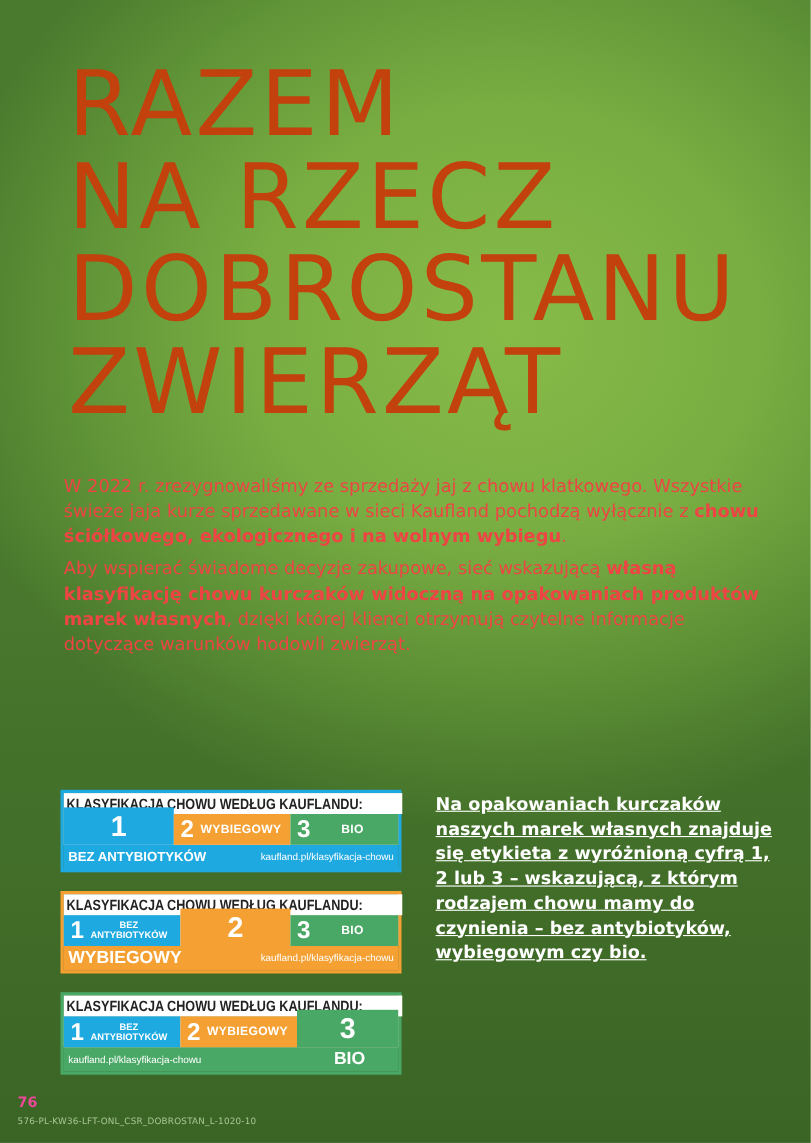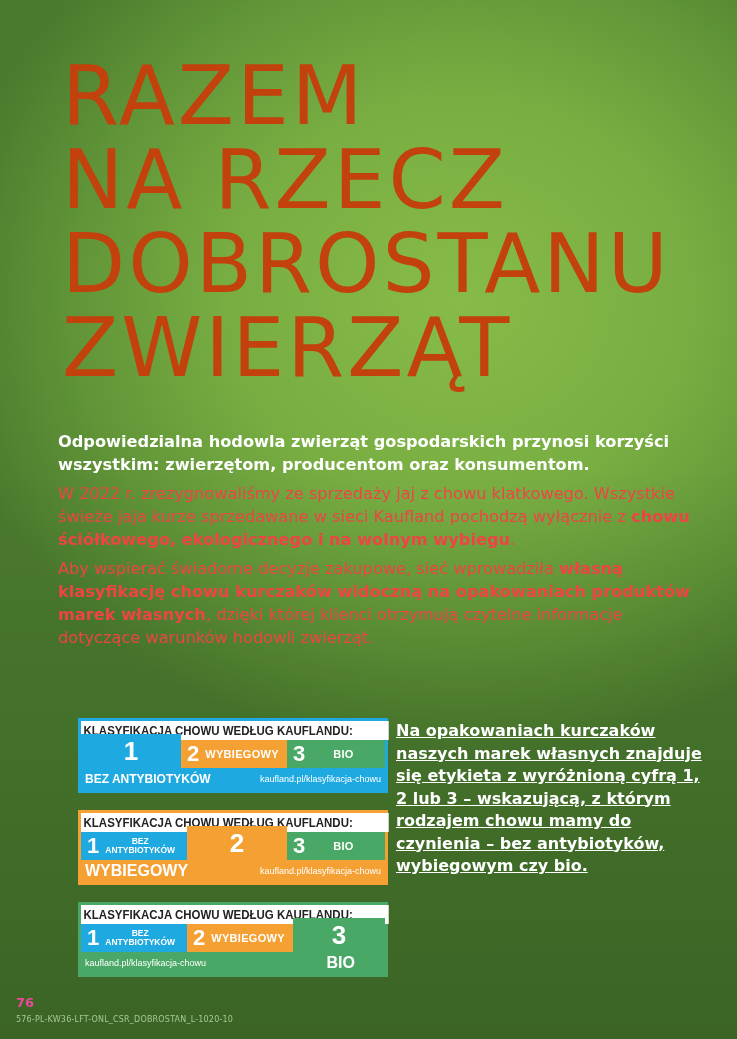--- a/index.html
+++ b/index.html
@@ -10,21 +10,21 @@
     background:linear-gradient(180deg,rgba(0,0,0,0) 0%,rgba(0,0,0,0) 45%,rgba(30,60,20,0.35) 100%);pointer-events:none;}
   .title{position:absolute;left:58px;top:50px;margin:4px;font-family:"DejaVu Sans",sans-serif;font-weight:normal;
     font-size:82px;line-height:84px;letter-spacing:3px;color:#c2410c;}
   .title div{display:block;white-space:nowrap;}
   .body{position:absolute;left:58px;top:430px;width:640px;font-size:16.2px;line-height:23px;}
   .body p{margin:0 0 6px 0;}
   .lead{font-weight:bold;font-size:16.2px;}
   .body .light{color:#ef4444;}
   .body b{font-weight:bold;}
   .label{position:absolute;left:55px;width:310px;border:3px solid;box-sizing:border-box;
-    font-family:"Liberation Sans",sans-serif;font-weight:bold;margin-left:23px;}
+    font-family:"Liberation Sans",sans-serif;font-weight:bold;}
   .label .hdr{background:#fff;color:#222;font-size:13.5px;height:19px;line-height:19px;padding-left:3px;
     transform:scaleX(0.85);transform-origin:left center;white-space:nowrap;width:118%;}
   .label .row{display:flex;height:28px;position:relative;background:#fff;}
   .label .cell{display:flex;align-items:center;color:#fff;}
   .label .num{font-size:22px;}
   .label .small{font-size:11px;letter-spacing:0.3px;}
   .label .foot{height:22px;display:flex;align-items:center;justify-content:space-between;padding:0 4px;color:#fff;}
   .blue{background:#1ea9e1;} .orange{background:#f5a033;} .green{background:#4aa866;}
   .footer-num{position:absolute;left:16px;top:995px;font-size:13px;font-weight:bold;color:#ec4899;}
   .footer-code{position:absolute;left:16px;top:1015px;font-size:8px;color:#a9c596;letter-spacing:0.2px;}
@@ -36,23 +36,22 @@
 <div class="bg-bottom"></div>
 
 <h1 class="title">
   <div>RAZEM</div>
   <div>NA RZECZ</div>
   <div>DOBROSTANU</div>
   <div>ZWIERZĄT</div>
 </h1>
 
 <div class="body">
-  <p class="lead">Odpowiedzialna hodowla zwierząt gospodarskich przynosi korzyści wszystkim: zwierzętom, producentom oraz konsumentom.</p>
   <p class="light"><span>W 2022 r. zrezygnowaliśmy ze sprzedaży jaj z chowu klatkowego. Wszystkie świeże jaja kurze sprzedawane w sieci Kaufland pochodzą wyłącznie z </span><b>chowu ściółkowego, ekologicznego i na wolnym wybiegu</b><span>.</span></p>
-  <p class="light"><span>Aby wspierać świadome decyzje zakupowe, sieć wprowadziła </span><b>własną klasyfikację chowu kurczaków widoczną na opakowaniach produktów marek własnych</b><span>, dzięki której klienci otrzymują czytelne informacje dotyczące warunków hodowli zwierząt.</span></p>
+  <p class="light"><span>Aby wspierać świadome decyzje zakupowe, sieć wskazującą </span><b>własną klasyfikację chowu kurczaków widoczną na opakowaniach produktów marek własnych</b><span>, dzięki której klienci otrzymują czytelne informacje dotyczące warunków hodowli zwierząt.</span></p>
 </div>
 
 <div class="label" style="top:718px;border-color:#1ea9e1;">
   <div class="hdr">KLASYFIKACJA CHOWU WEDŁUG KAUFLANDU:</div>
   <div class="row">
     <div class="cell blue" style="width:100px;height:34px;margin-top:-6px;justify-content:center;">
         <span class="num" style="font-size:26px;">1</span>
       </div>
     <div class="cell orange" style="width:100px;padding-left:6px;gap:6px;">
         <span class="num">2</span>

